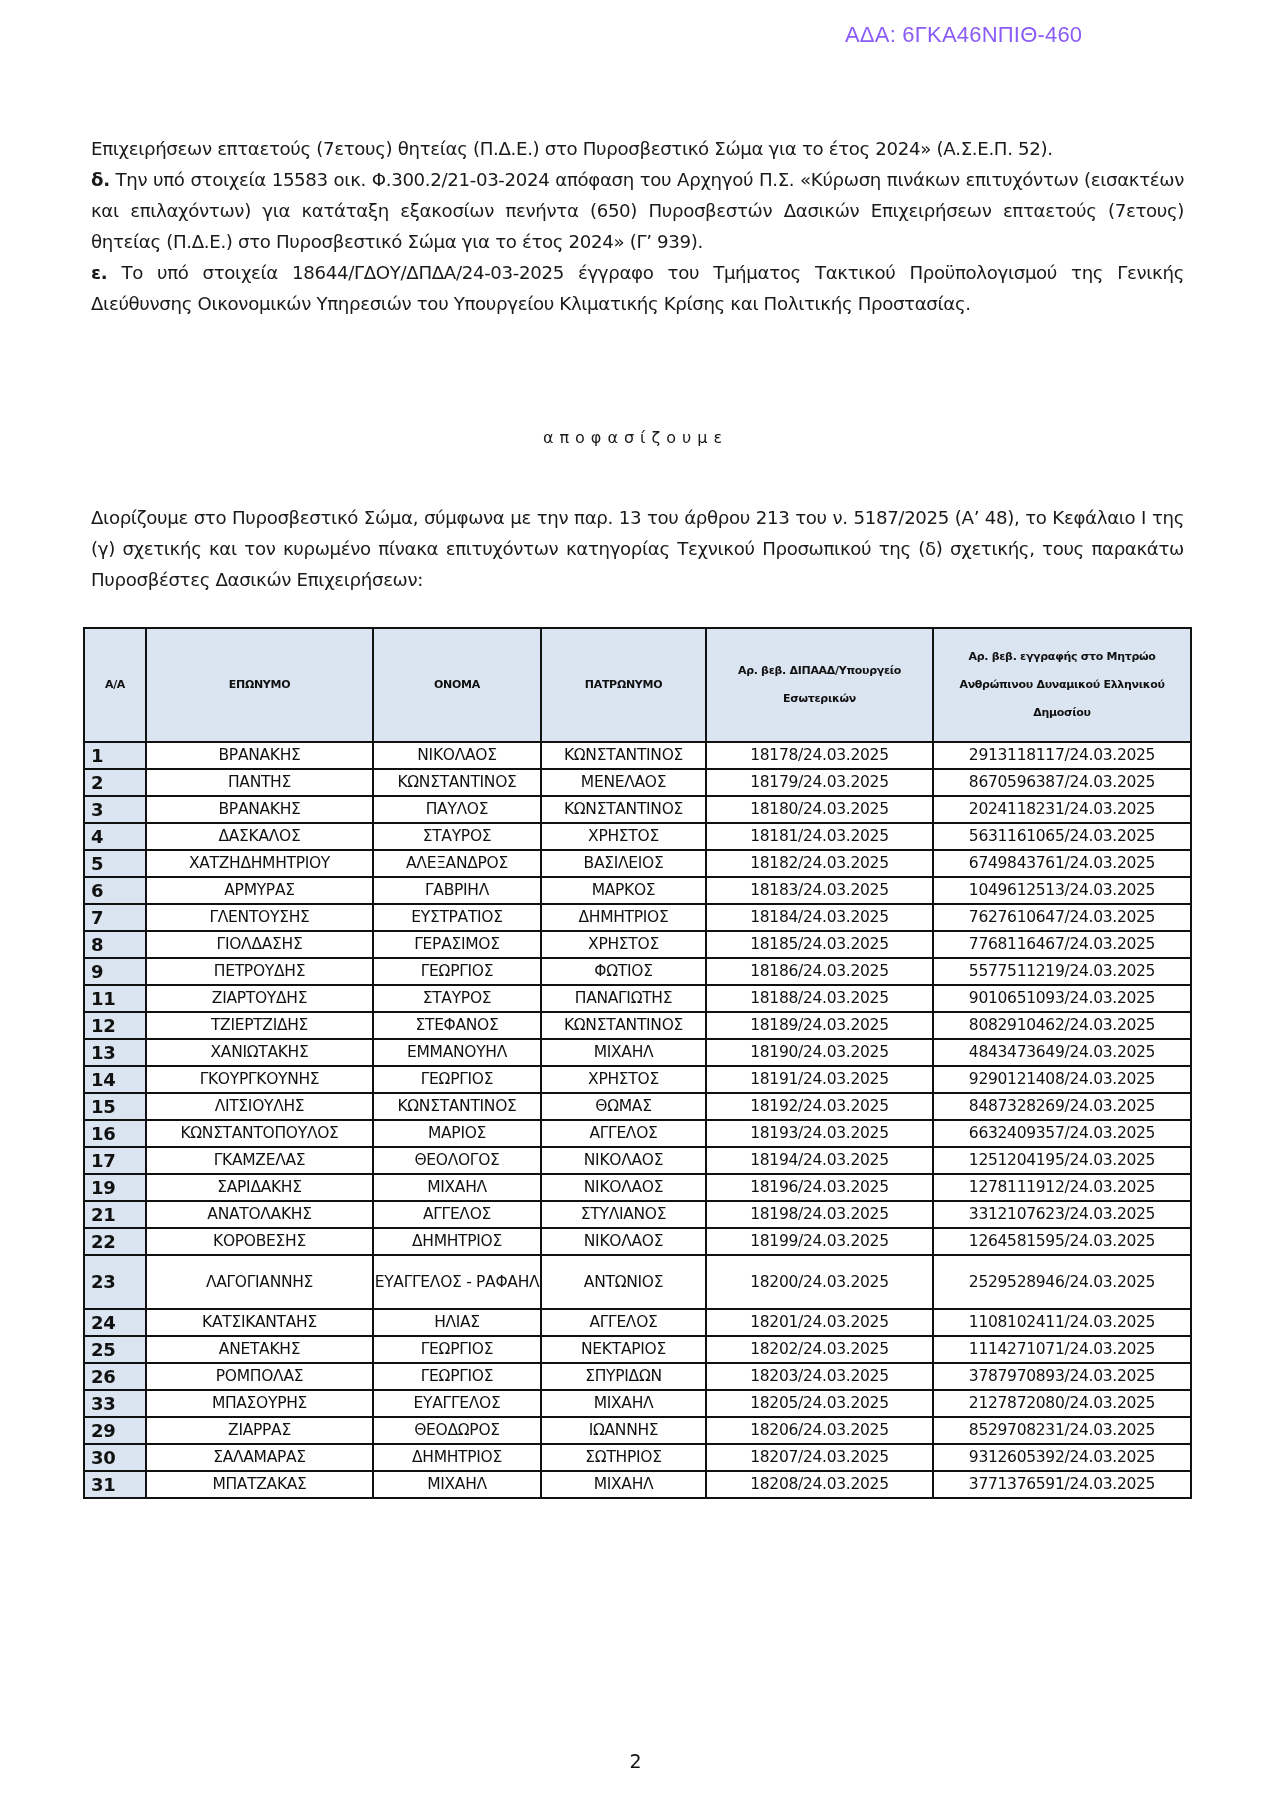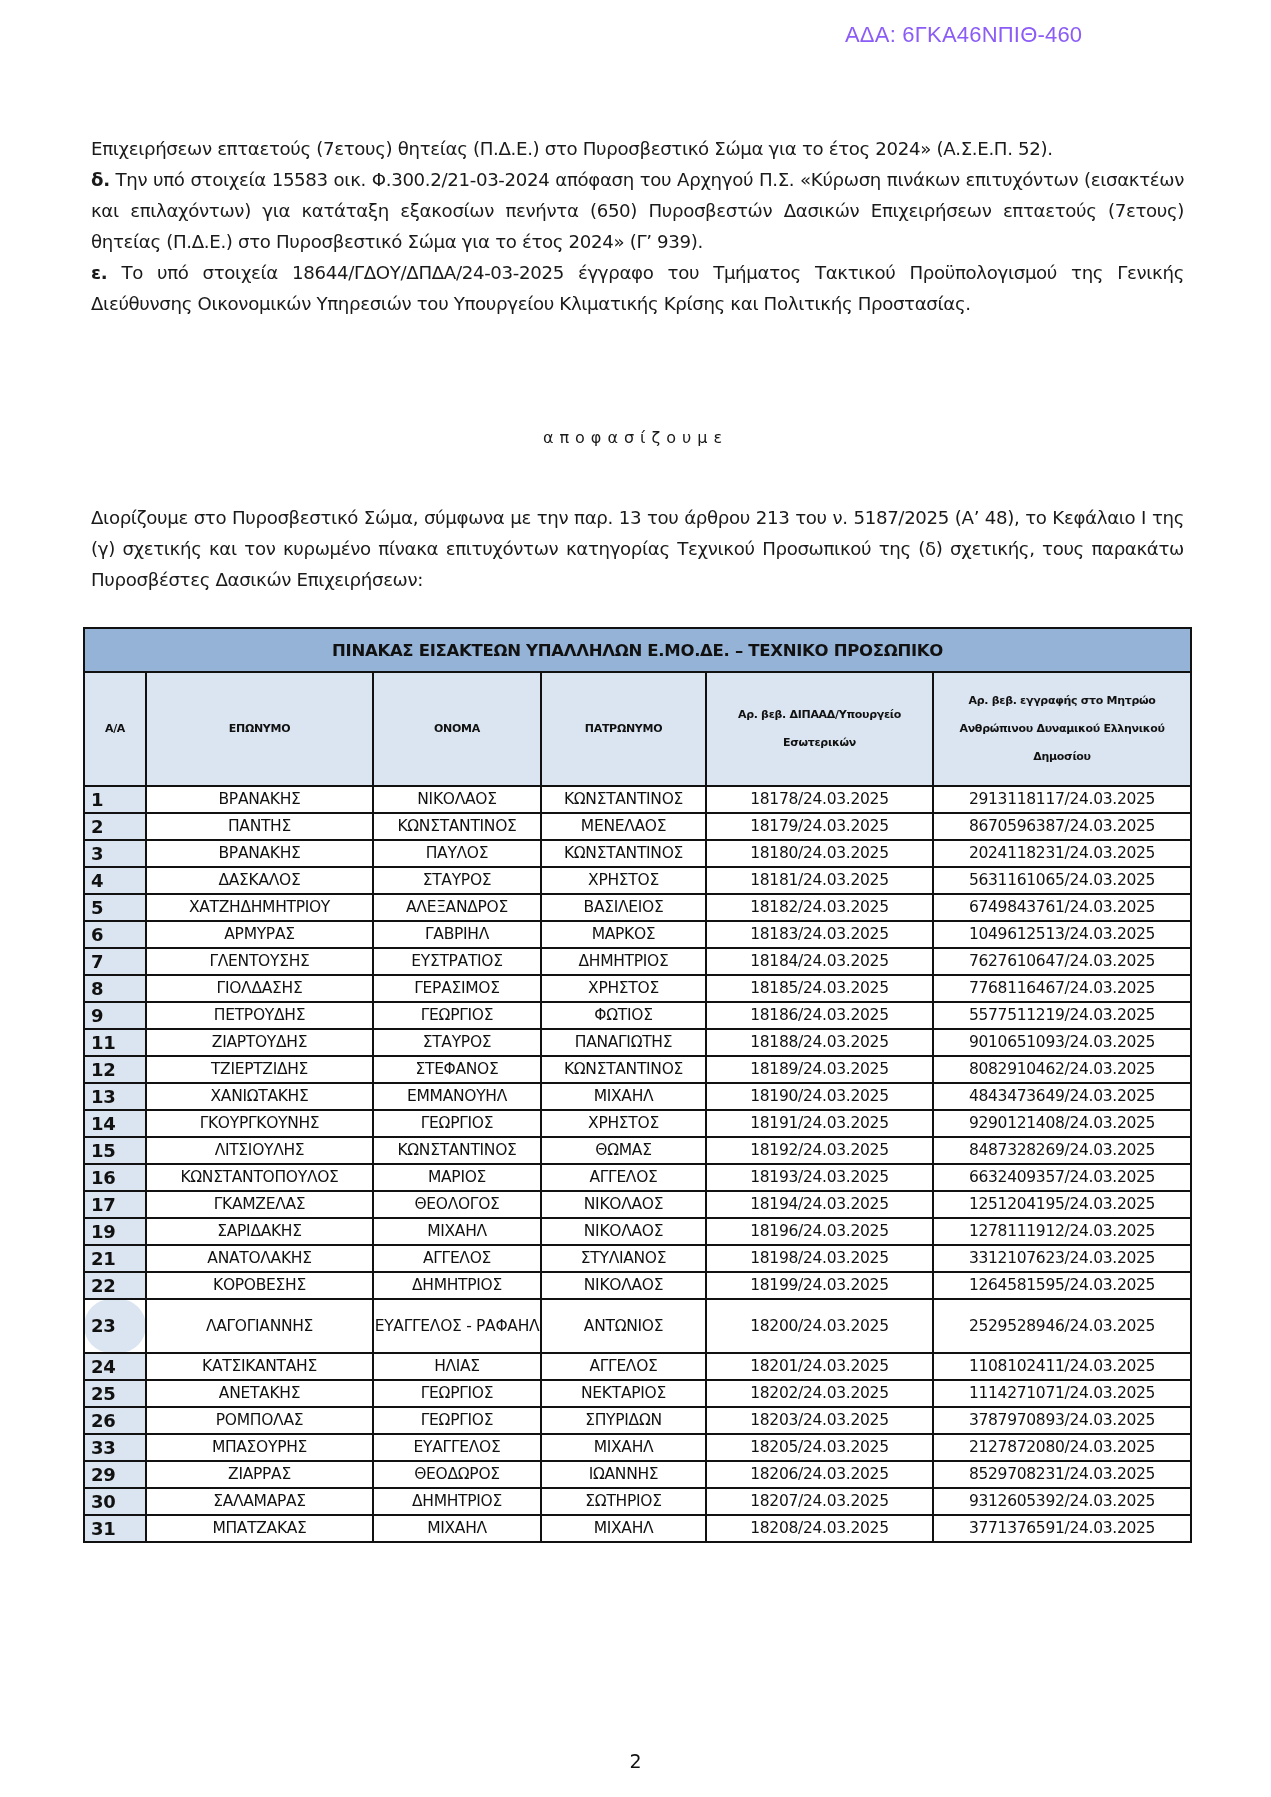--- a/index.html
+++ b/index.html
@@ -14,21 +14,21 @@
   .decide { position: absolute; top: 420px; left: 0; width: 1271px; text-align: center;
             font-family: "DejaVu Sans", sans-serif; font-weight: normal; font-size: 16px; letter-spacing: 6px; color: #1a1a1a; margin-top: 8px; }
   .p2 { top: 502px; }
   table.main { position: absolute; top: 627px; left: 83px; width: 1107px; border-collapse: collapse;
                table-layout: fixed; font-family: "DejaVu Sans", sans-serif; }
   table.main td, table.main th { border: 2px solid #111; padding: 0; text-align: center; vertical-align: middle; }
   .title-row th { background: #95b3d7; height: 42px; font-size: 16.5px; font-weight: bold; letter-spacing: -0.3px; color: #111; }
   .head-row th { background: #dbe5f1; height: 112px; font-size: 11px; font-weight: bold; line-height: 28px; color: #111; letter-spacing: -0.3px; }
   .data-row td { height: 25px; font-size: 15.5px; letter-spacing: -0.3px; color: #111; line-height: 25px; }
   .data-row td.aa { background: #dbe5f1; font-weight: bold; font-size: 18px; text-align: left; padding-left: 6px; }
-  .data-row.tall td { height: 52px; line-height: 26px; border-radius: 27px; }
+  .data-row.tall td { height: 52px; line-height: 26px; }
   .page-num { position: absolute; top: 1750px; left: 0; width: 1271px; text-align: center; font-size: 19px; color: #111; }
 </style>
 </head>
 <body>
 
 <div class="ada">ΑΔΑ: 6ΓΚΑ46ΝΠΙΘ-460</div>
 
 <div class="body-text p1">
   <div>Επιχειρήσεων επταετούς (7ετους) θητείας (Π.Δ.Ε.) στο Πυροσβεστικό Σώμα για το έτος 2024» (Α.Σ.Ε.Π. 52).</div>
   <div><span class="para-label">δ.</span><span> Την υπό στοιχεία 15583 οικ. Φ.300.2/21-03-2024 απόφαση του Αρχηγού Π.Σ. «Κύρωση πινάκων επιτυχόντων (εισακτέων και επιλαχόντων) για κατάταξη εξακοσίων πενήντα (650) Πυροσβεστών Δασικών Επιχειρήσεων επταετούς (7ετους) θητείας (Π.Δ.Ε.) στο Πυροσβεστικό Σώμα για το έτος 2024» (Γ’ 939).</span></div>
@@ -42,23 +42,20 @@
 <table class="main">
   <colgroup>
     <col style="width:62px">
       <col style="width:227px">
       <col style="width:168px">
       <col style="width:165px">
       <col style="width:227px">
       <col style="width:258px">
   </colgroup>
   <thead>
-    <tr class="title-row">
-      <th colspan="6">ΠΙΝΑΚΑΣ ΕΙΣΑΚΤΕΩΝ ΥΠΑΛΛΗΛΩΝ Ε.ΜΟ.ΔΕ. – ΤΕΧΝΙΚΟ ΠΡΟΣΩΠΙΚΟ</th>
-    </tr>
     <tr class="head-row">
       <th>Α/Α</th>
       <th>ΕΠΩΝΥΜΟ</th>
       <th>ΟΝΟΜΑ</th>
       <th>ΠΑΤΡΩΝΥΜΟ</th>
       <th>Αρ. βεβ. ΔΙΠΑΑΔ/Υπουργείο Εσωτερικών</th>
       <th>Αρ. βεβ. εγγραφής στο Μητρώο Ανθρώπινου Δυναμικού Ελληνικού Δημοσίου</th>
     </tr>
   </thead>
   <tbody id="tbody">

